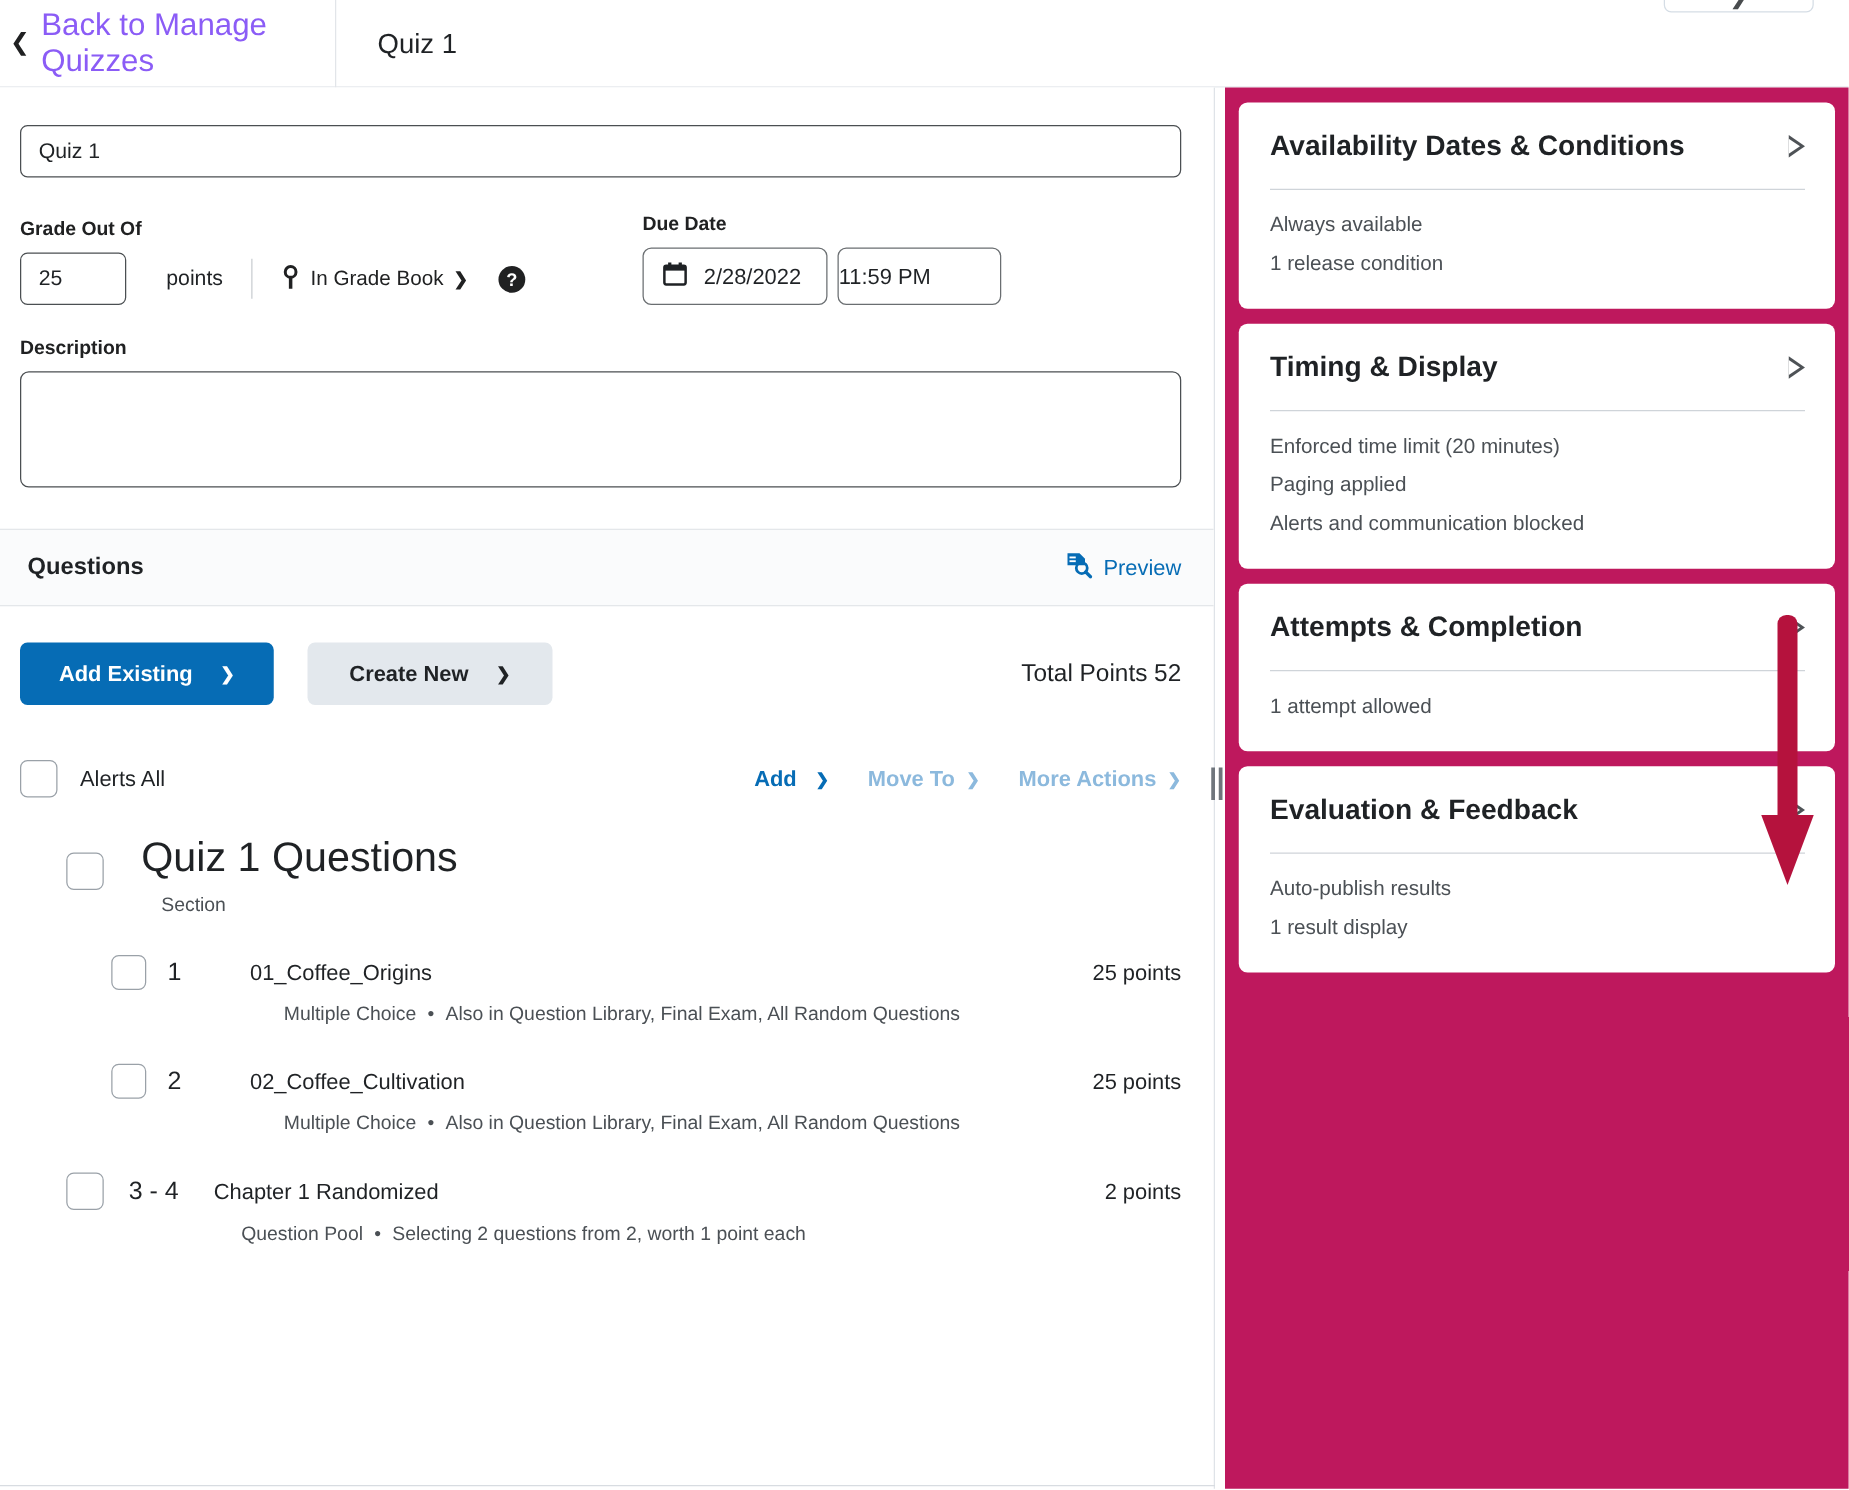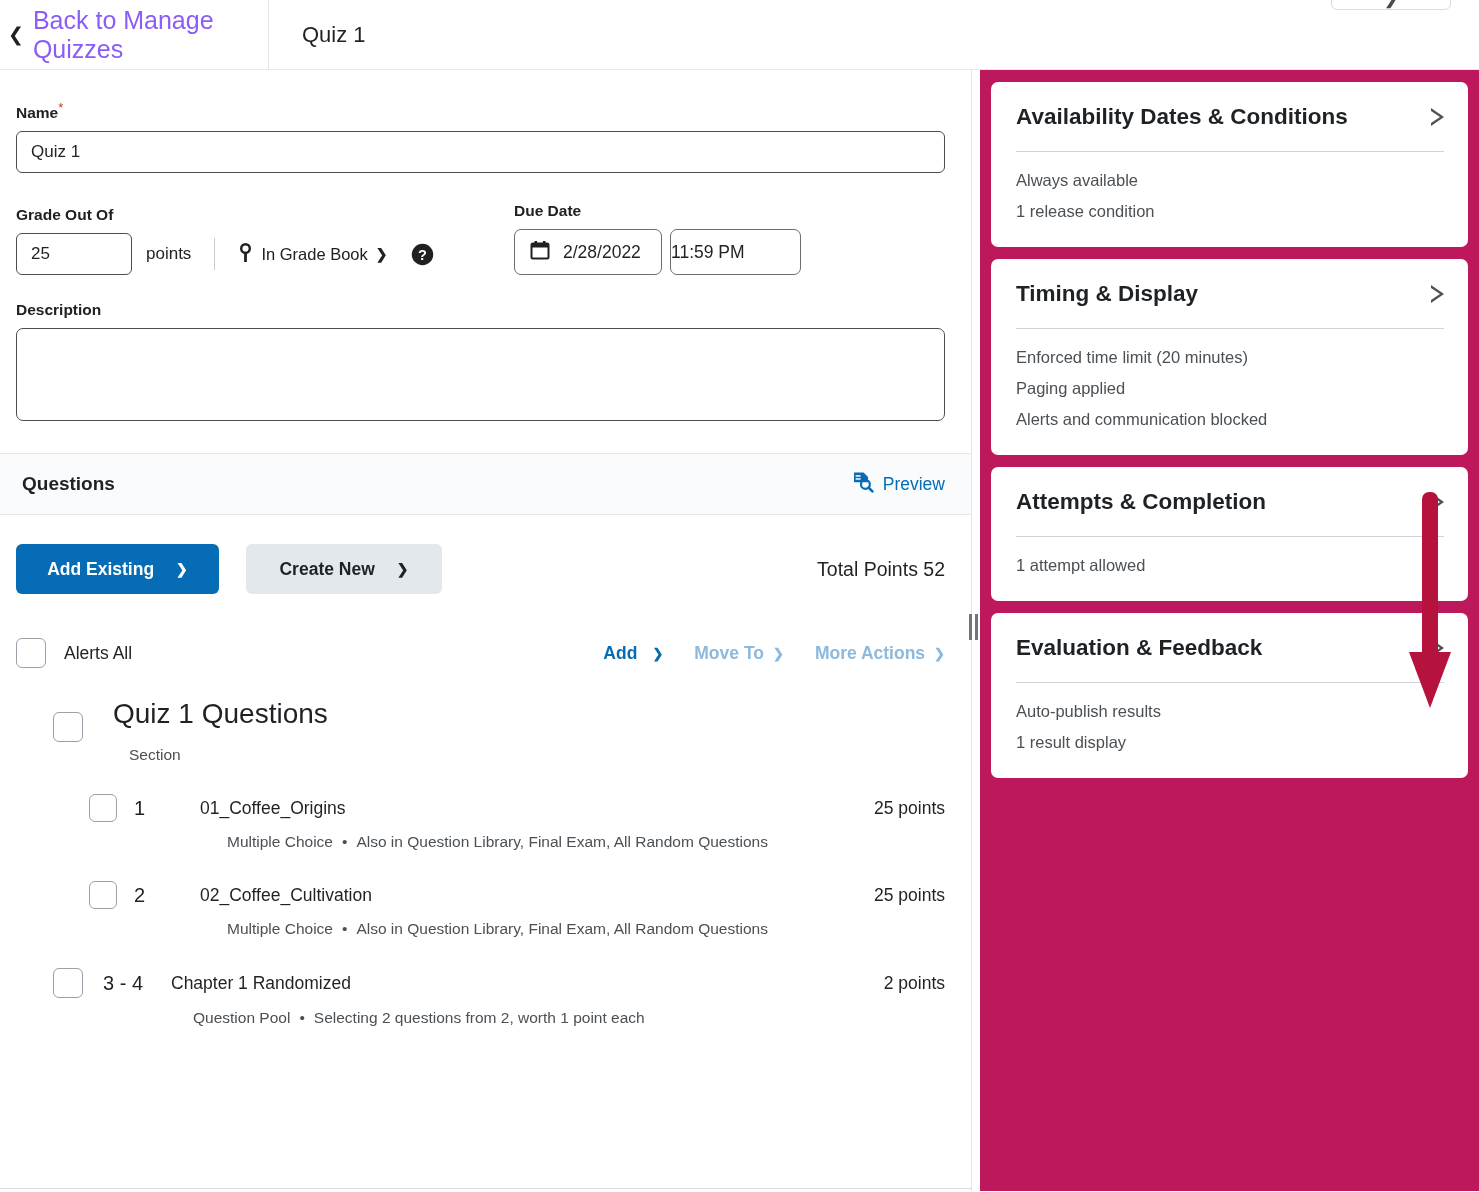--- a/index.html
+++ b/index.html
@@ -105,32 +105,32 @@
     color: #1f2225;
     padding: 0 14px;
     background: #fff;
     outline: none;
   }
 
   .row-inline { display: flex; align-items: flex-end; margin-top: 29px; }
   .col-grade { width: 483px; }
   .grade-row { display: flex; align-items: center; }
   .num-input {
-    width: 116px;
+    width: 85px;
     height: 42px;
     border: 1px solid #4b4f52;
     border-radius: 6px;
     font-family: "Liberation Sans", sans-serif;
     font-size: 17px;
     color: #1f2225;
     padding: 0 14px;
     background: #fff;
     outline: none;
   }
-  .points-word { font-size: 17px; color: #1f2225; margin-left: 14px; }
+  .points-word { font-size: 17px; color: #1f2225; margin-left: 32px; }
   .vdiv { width: 1px; height: 32px; background: #c9cdd1; margin: 0 23px; }
   .gradebook-btn {
     display: flex; align-items: center; gap: 8px;
     background: none; border: none; cursor: pointer;
     font-family: "Liberation Sans", sans-serif;
   }
   .gradebook-btn .lbl { font-size: 16.5px; font-weight: normal; color: #202122; }
   .gradebook-btn .chev { font-size: 14px; color: #202122; font-weight: bold; }
   .help-icon { margin-left: 22px; cursor: pointer; display:flex; align-items:center; }
 
@@ -217,21 +217,21 @@
   .list-tools { margin-left: auto; display: flex; align-items: center; gap: 31px; }
   .tool { display: flex; align-items: center; gap: 9px; font-size: 17.5px; cursor: pointer; }
   .tool.enabled { color: #066cb5; font-weight: bold; gap: 15px; }
   .tool.disabled { color: #8cb9dd; font-weight: bold; }
   .tool .chev { font-size: 13px; font-weight: bold; }
 
   
   .q-list { padding: 30px 26px 0 16px; }
   .section-row { display: flex; align-items: flex-start; }
   .section-row .cbx { margin-top: 14px; margin-left: 37px; }
-  .section-title { font-size: 28px; color: #1f2225; margin-left: 30px; line-height: 1.12; }
+  .section-title { font-size: 33px; color: #1f2225; margin-left: 30px; line-height: 1.12; }
   .section-sub { font-size: 15.5px; color: #4b5055; margin: 4px 0 0 113px; }
 
   .q-item { margin-top: 30px; }
   .q-main { display: flex; align-items: center; }
   .q-main .cbx { margin-left: 73px; }
   .q-num { font-size: 20px; color: #1f2225; width: 66px; text-align: left; margin-left: 17px; }
   .q-name { font-size: 17.5px; color: #1f2225; }
   .q-points { margin-left: auto; font-size: 17.5px; color: #1f2225; }
   .q-meta { font-size: 15.5px; color: #4b5055; margin-left: 211px; margin-top: 11px; }
   .q-meta .dot { padding: 0 9px; }
@@ -321,23 +321,20 @@
     <div class="doc-title">Quiz 1</div>
     <div class="top-partial-btn">
       <span class="chev">❯</span>
     </div>
   </div>
 
   <div class="main-col">
 
     <div class="form-area">
 
-      <div class="field-label">
-        <span>Name</span><span class="req-star">*</span>
-      </div>
       <input class="text-input" type="text" value="Quiz 1" style="">
 
       <div class="row-inline">
         <div class="col-grade">
           <div class="field-label">Grade Out Of</div>
           <div class="grade-row">
             <input class="num-input" type="text" value="25" style="">
             <span class="points-word">points</span>
             <span class="vdiv"></span>
             <button class="gradebook-btn">

